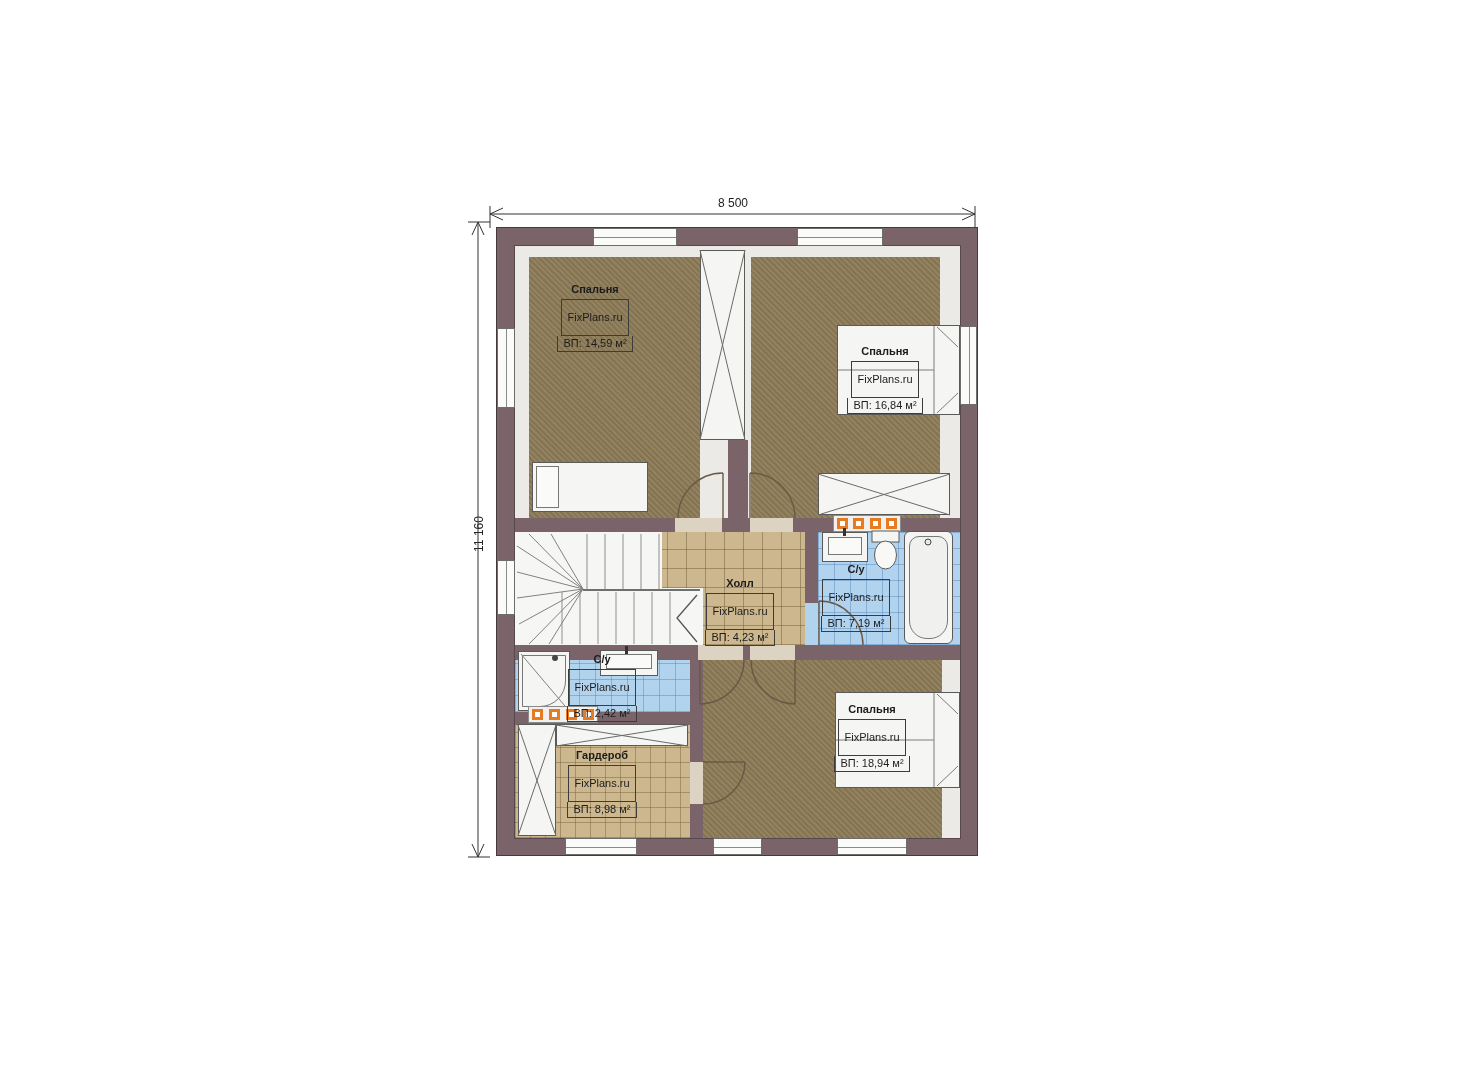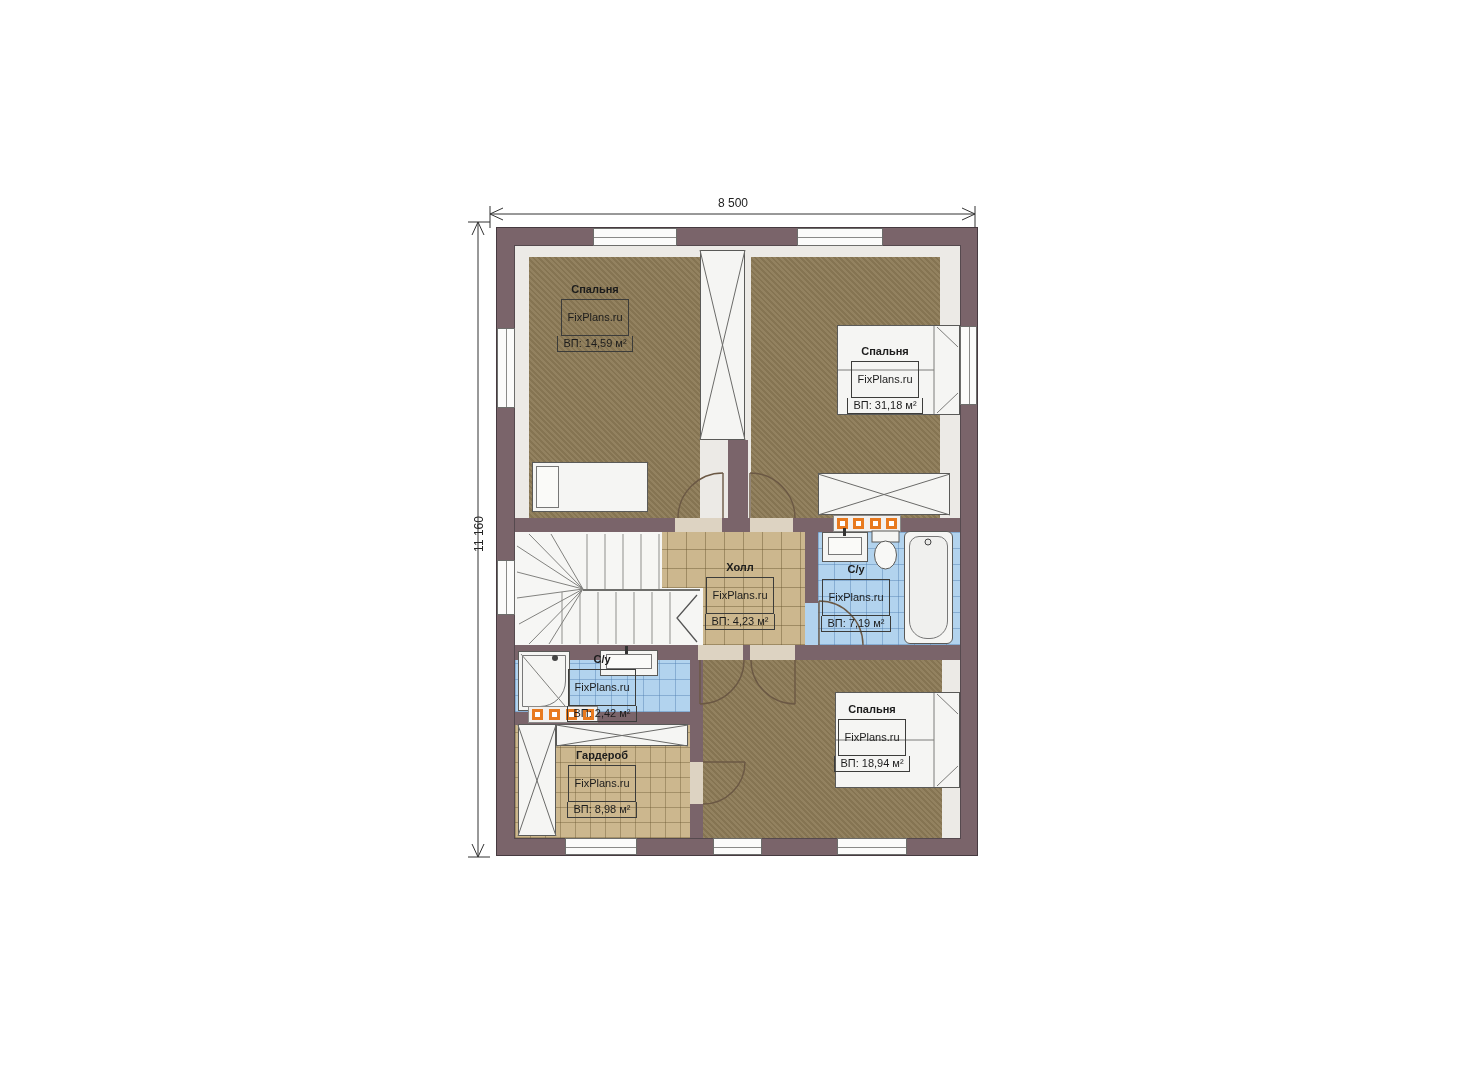--- a/index.html
+++ b/index.html
@@ -222,23 +222,23 @@
     </svg>
 
     <div class="room-label" style="left:38px;top:54px;width:120px;">
       <div class="rname">Спальня</div>
       <div class="wm">FixPlans.ru</div>
       <div class="area">ВП: 14,59 м²</div>
     </div>
     <div class="room-label" style="left:336px;top:116px;width:104px;">
       <div class="rname">Спальня</div>
       <div class="wm">FixPlans.ru</div>
-      <div class="area">ВП: 31,18 м²</div>
-    </div>
-    <div class="room-label" style="left:185px;top:332px;width:116px;">
+      <div class="area">ВП: 16,84 м²</div>
+    </div>
+    <div class="room-label" style="left:185px;top:348px;width:116px;">
       <div class="rname">Холл</div>
       <div class="wm">FixPlans.ru</div>
       <div class="area">ВП: 4,23 м²</div>
     </div>
     <div class="room-label" style="left:305px;top:334px;width:108px;">
       <div class="rname">С/у</div>
       <div class="wm">FixPlans.ru</div>
       <div class="area">ВП: 7,19 м²</div>
     </div>
     <div class="room-label" style="left:48px;top:424px;width:114px;">

